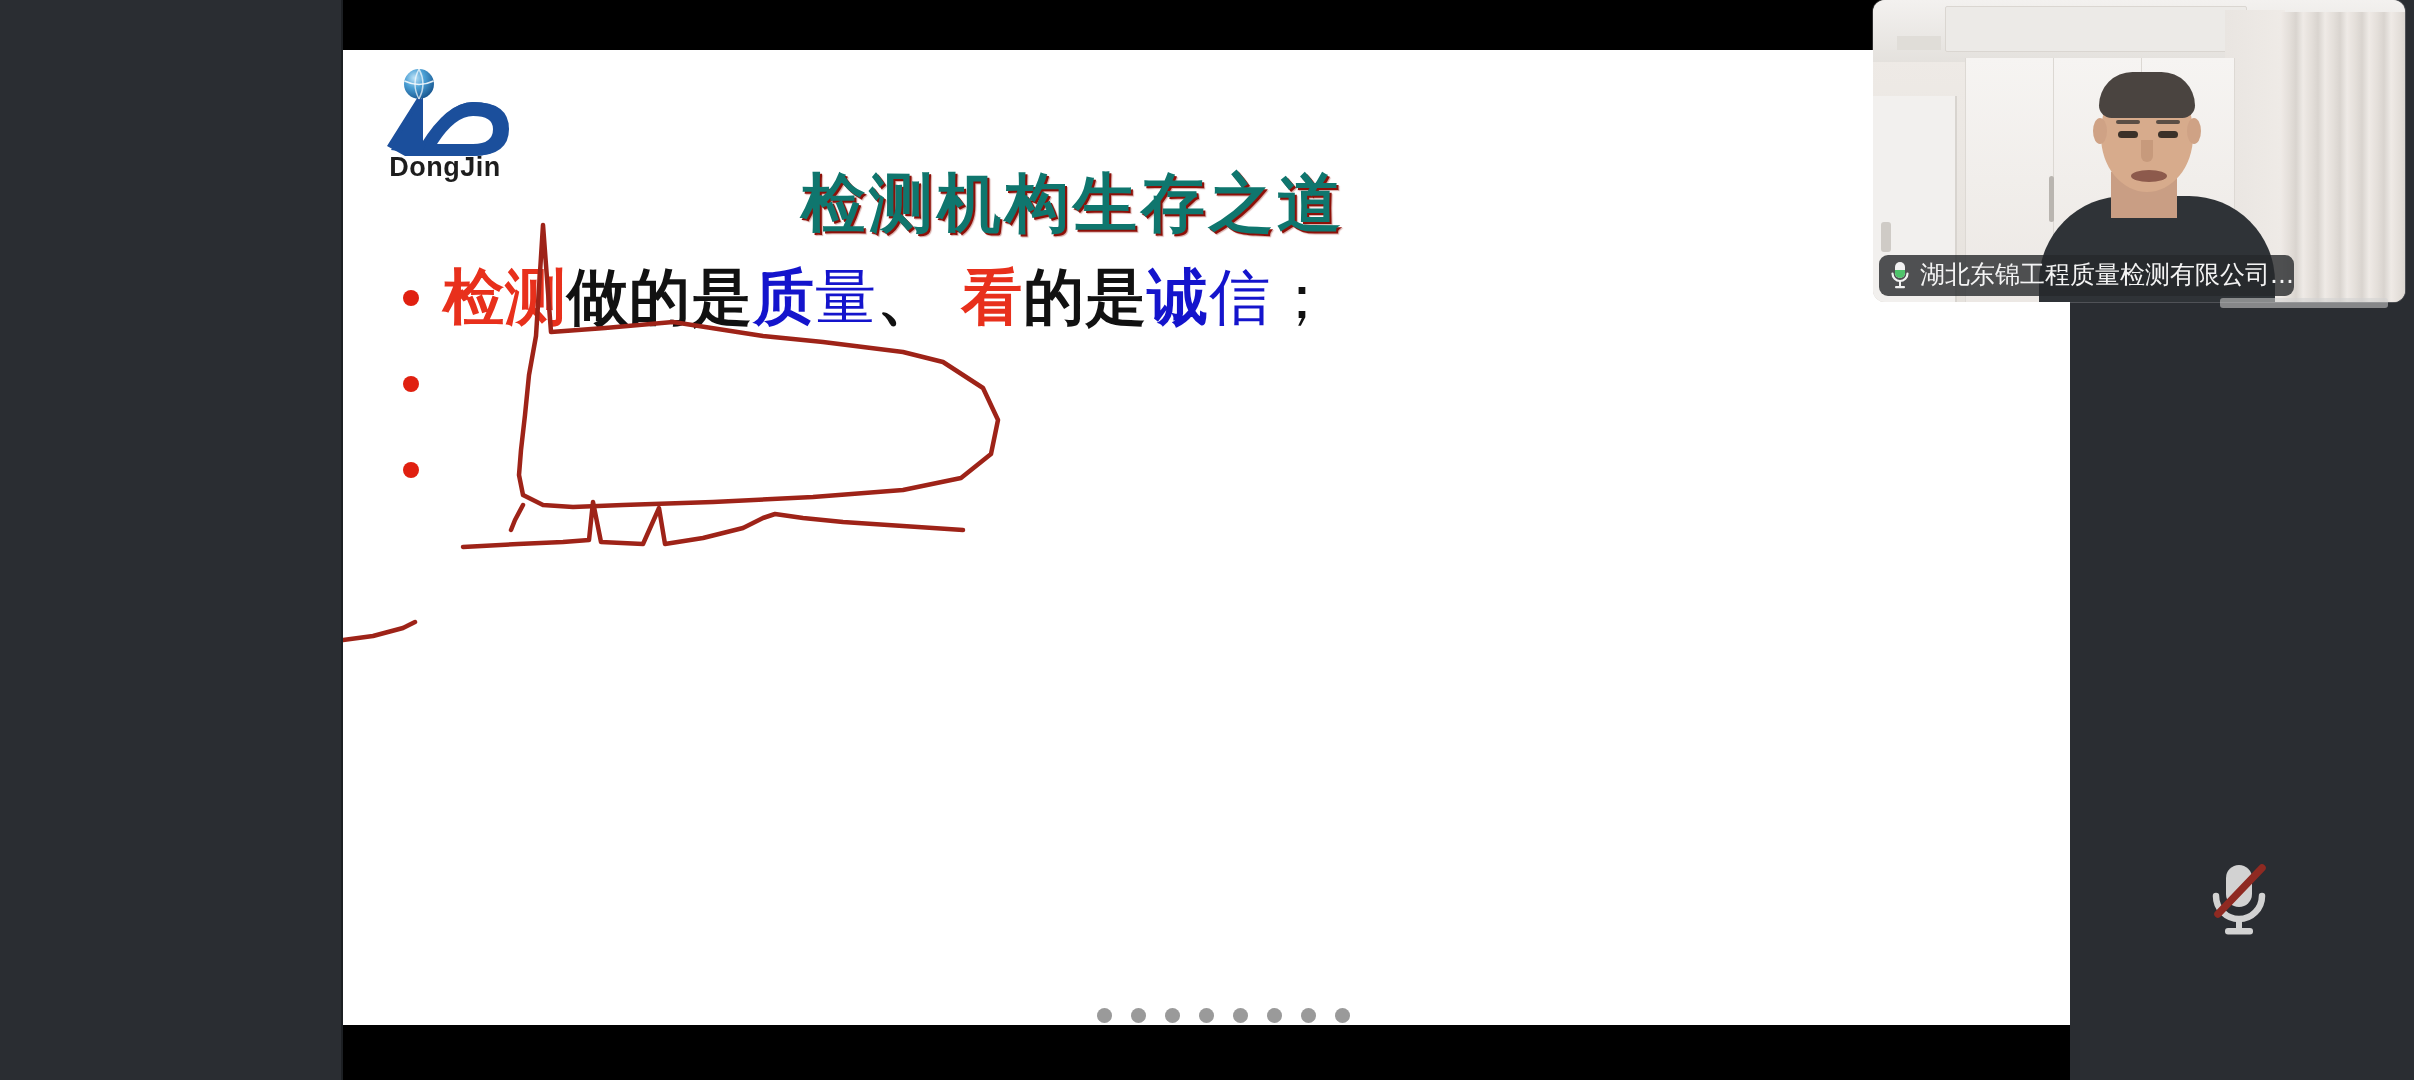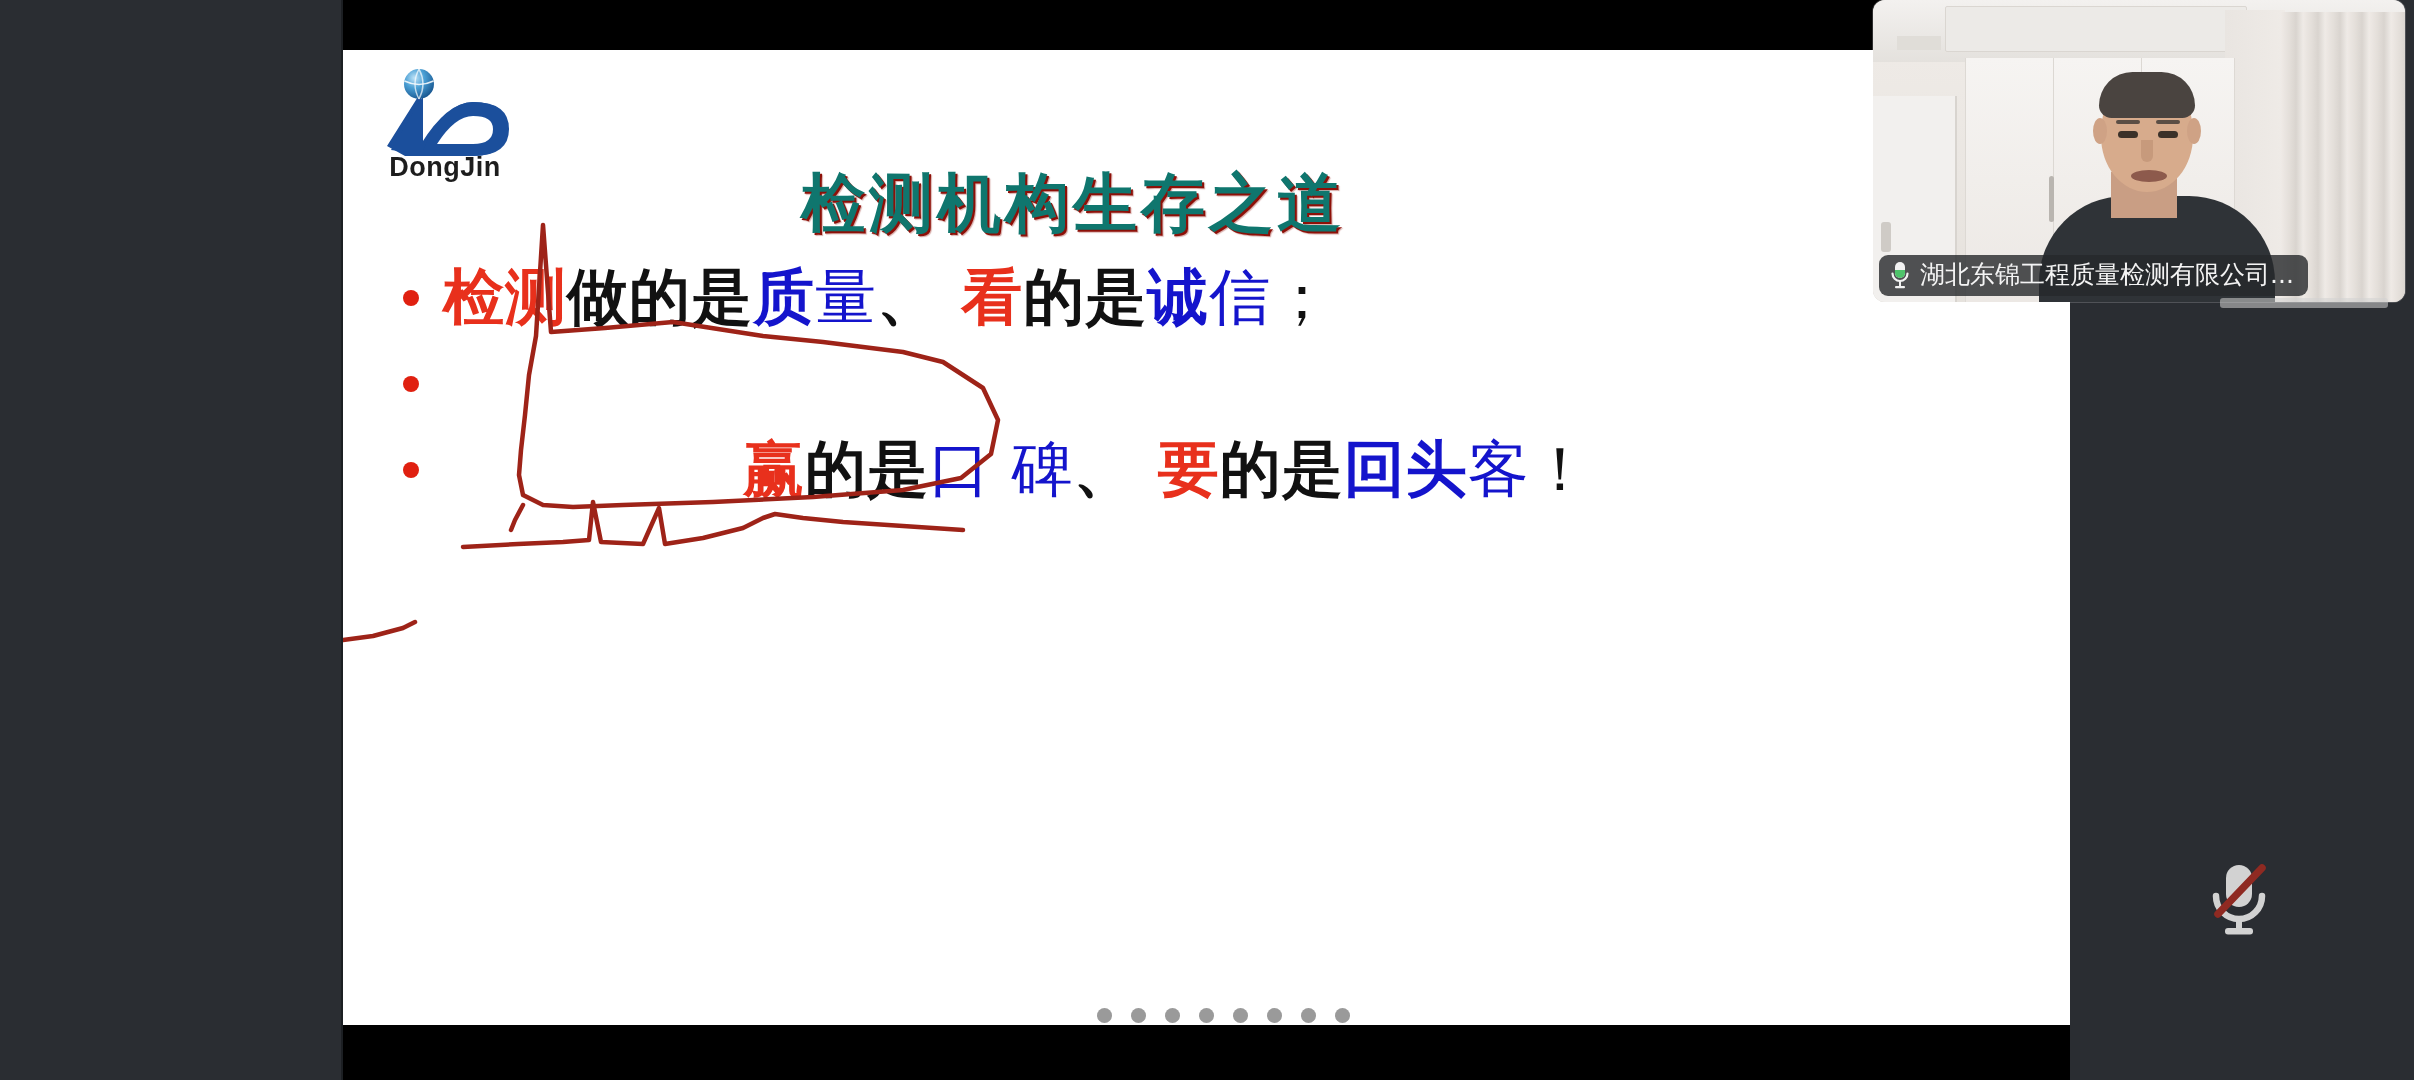--- a/index.html
+++ b/index.html
@@ -118,21 +118,21 @@
   .v-eye-l{left:245px;top:131px;width:20px;height:7px;background:#3b3129;border-radius:4px;}
   .v-eye-r{left:285px;top:131px;width:20px;height:7px;background:#3b3129;border-radius:4px;}
   .v-nose{left:268px;top:140px;width:12px;height:22px;background:#c79a7c;border-radius:0 0 6px 6px;}
   .v-mouth{left:258px;top:170px;width:36px;height:12px;background:#8d5a4c;border-radius:50%;}
 
   
   #name-pill{
     position:absolute;left:6px;bottom:6px;max-width:520px;
     display:flex;align-items:center;gap:9px;
     background:rgba(38,40,42,.80);border-radius:9px;
-    padding:5px 14px 6px 10px;
+    padding:5px 0 6px 10px;
     margin-top:40px;
   }
   #mic-on-icon{flex:0 0 auto;width:22px;height:30px;position:relative;}
   #name-text{
     color:#f4f4f4;font-size:25px;line-height:30px;white-space:nowrap;
     font-family:"DejaVu Sans","Liberation Sans",sans-serif;
   }
 
   
   #self-mute{position:absolute;left:2196px;top:852px;width:86px;height:92px;}
@@ -184,21 +184,20 @@
       <div id="bullets">
         <div class="bullet-row" id="row1">
           <span class="bullet-dot"></span>
           <span class="row-text"><span class="r">检测</span><span class="k">做的是</span><span class="b">质</span><span class="b-light">量</span><span class="k">、</span><span class="r"> 看</span><span class="k">的是</span><span class="b">诚</span><span class="b-light">信</span><span class="k-light">；</span></span>
         </div>
         <div class="bullet-row" id="row2">
           <span class="bullet-dot"></span>
         </div>
         <div class="bullet-row" id="row3">
           <span class="bullet-dot"></span>
-          <span class="row-text"><span class="r">赢</span><span class="k">的是</span><span class="b-light">口 碑</span><span class="k">、</span><span class="r"> 要</span><span class="k">的是</span><span class="b">回头</span><span class="b-light">客</span><span class="k-light">！</span></span>
         </div>
       </div>
 
       <svg id="ink" viewBox="0 0 1727 975" preserveAspectRatio="none">
         <g fill="none" stroke="#9e2318" stroke-width="4.5" stroke-linecap="round" stroke-linejoin="round">
 
           <path d="M 193 286 L 200 175 L 208 282 L 262 278 L 330 272
                    L 420 286 L 480 292 L 560 302 L 600 312
                    L 640 338 L 655 370 L 648 404 L 618 428
                    L 560 440 L 470 447 L 370 452 L 280 455

